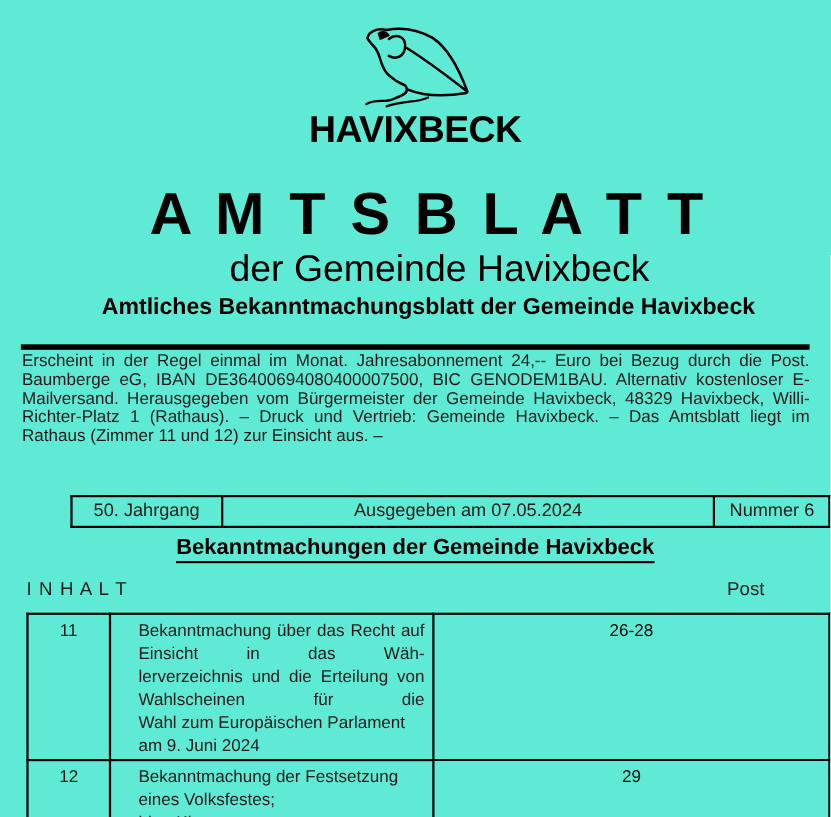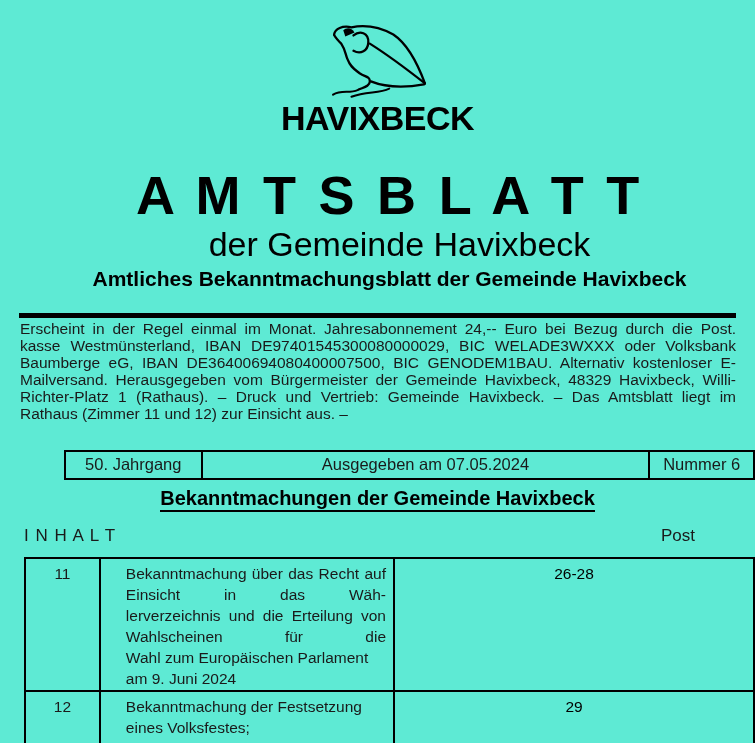--- a/index.html
+++ b/index.html
@@ -86,21 +86,20 @@
   <div class="masthead">
     <h1 class="gazette-title">A M T S B L A T T</h1>
     <h2 class="gazette-subtitle">der Gemeinde Havixbeck</h2>
     <h3 class="gazette-tagline">Amtliches Bekanntmachungsblatt der Gemeinde Havixbeck</h3>
   </div>
 
   <div class="rule"></div>
 
   <div class="imprint">
     <div class="jline">Erscheint in der Regel einmal im Monat. Jahresabonnement 24,-- Euro bei Bezug durch die Post.</div>
-    <div class="jline">kasse Westmünsterland, IBAN DE97401545300080000029, BIC WELADE3WXXX oder Volksbank</div>
     <div class="jline">Baumberge eG, IBAN DE36400694080400007500, BIC GENODEM1BAU. Alternativ kostenloser E-</div>
     <div class="jline">Mailversand. Herausgegeben vom Bürgermeister der Gemeinde Havixbeck, 48329 Havixbeck, Willi-</div>
     <div class="jline">Richter-Platz 1 (Rathaus). – Druck und Vertrieb: Gemeinde Havixbeck. – Das Amtsblatt liegt im</div>
     <div>Rathaus (Zimmer 11 und 12) zur Einsicht aus. –</div>
   </div>
 
   <table class="issue-table">
     <colgroup>
         <col style="width:139px">
         <col style="width:461px">

